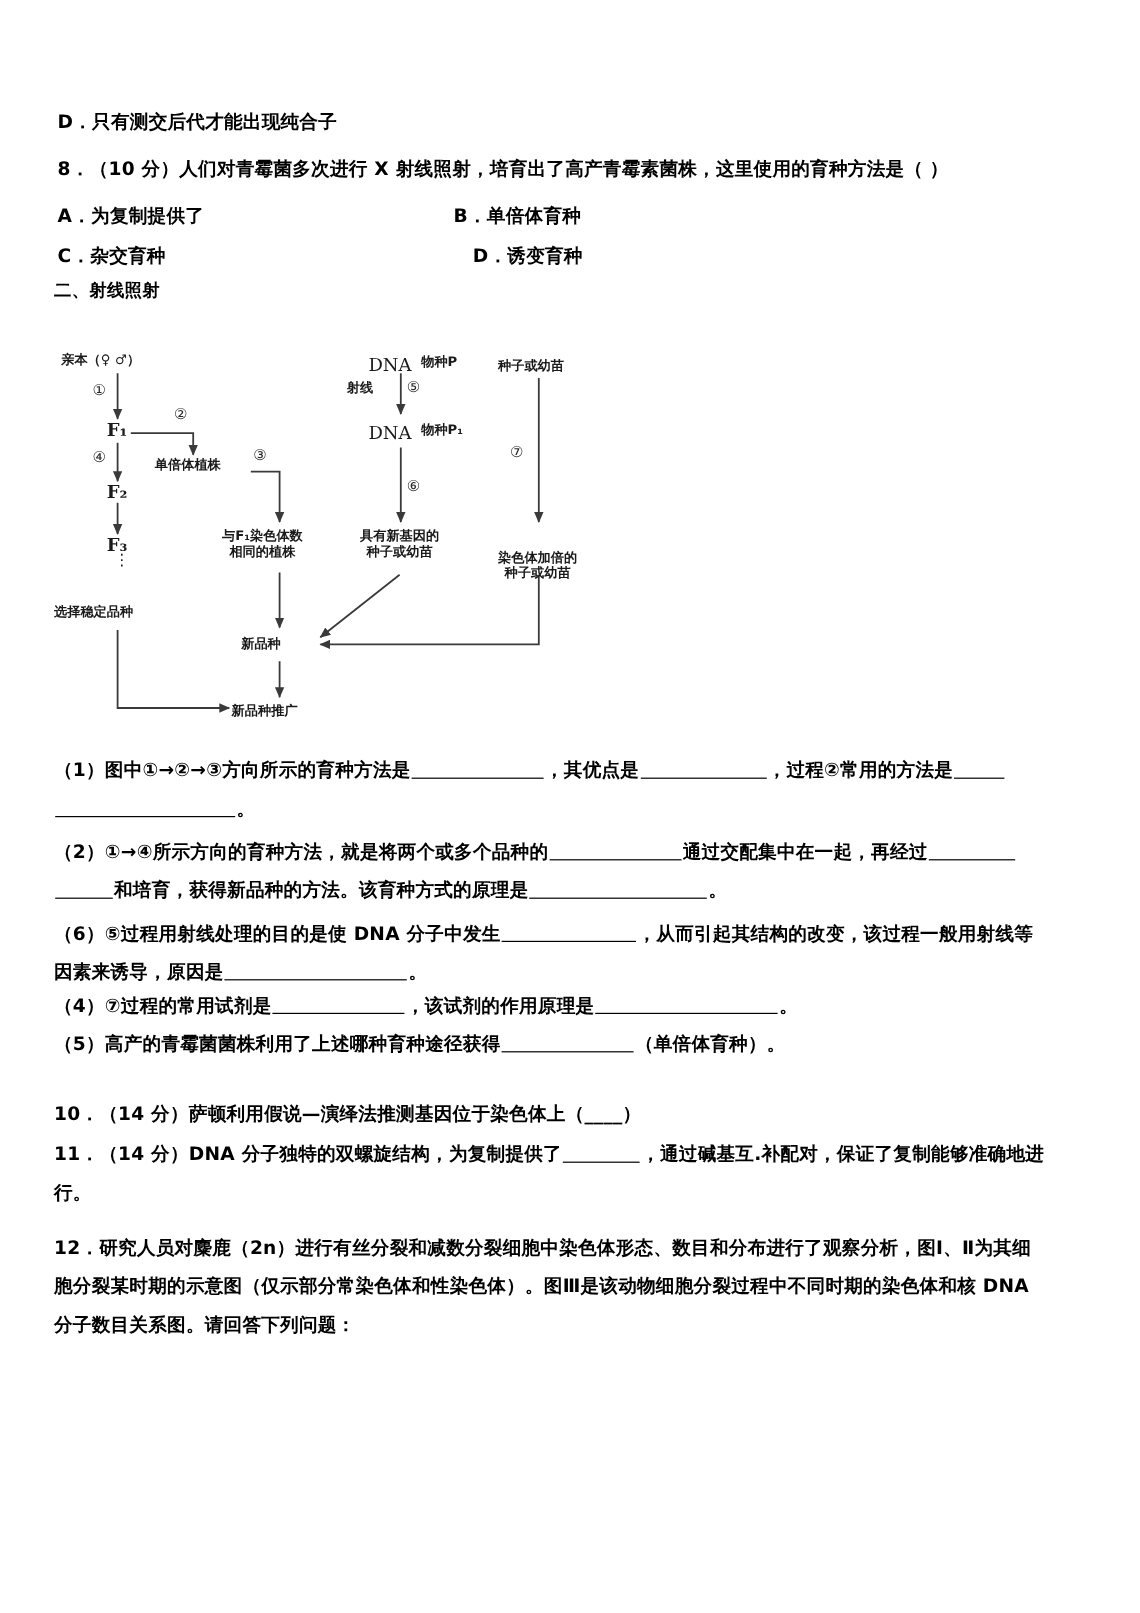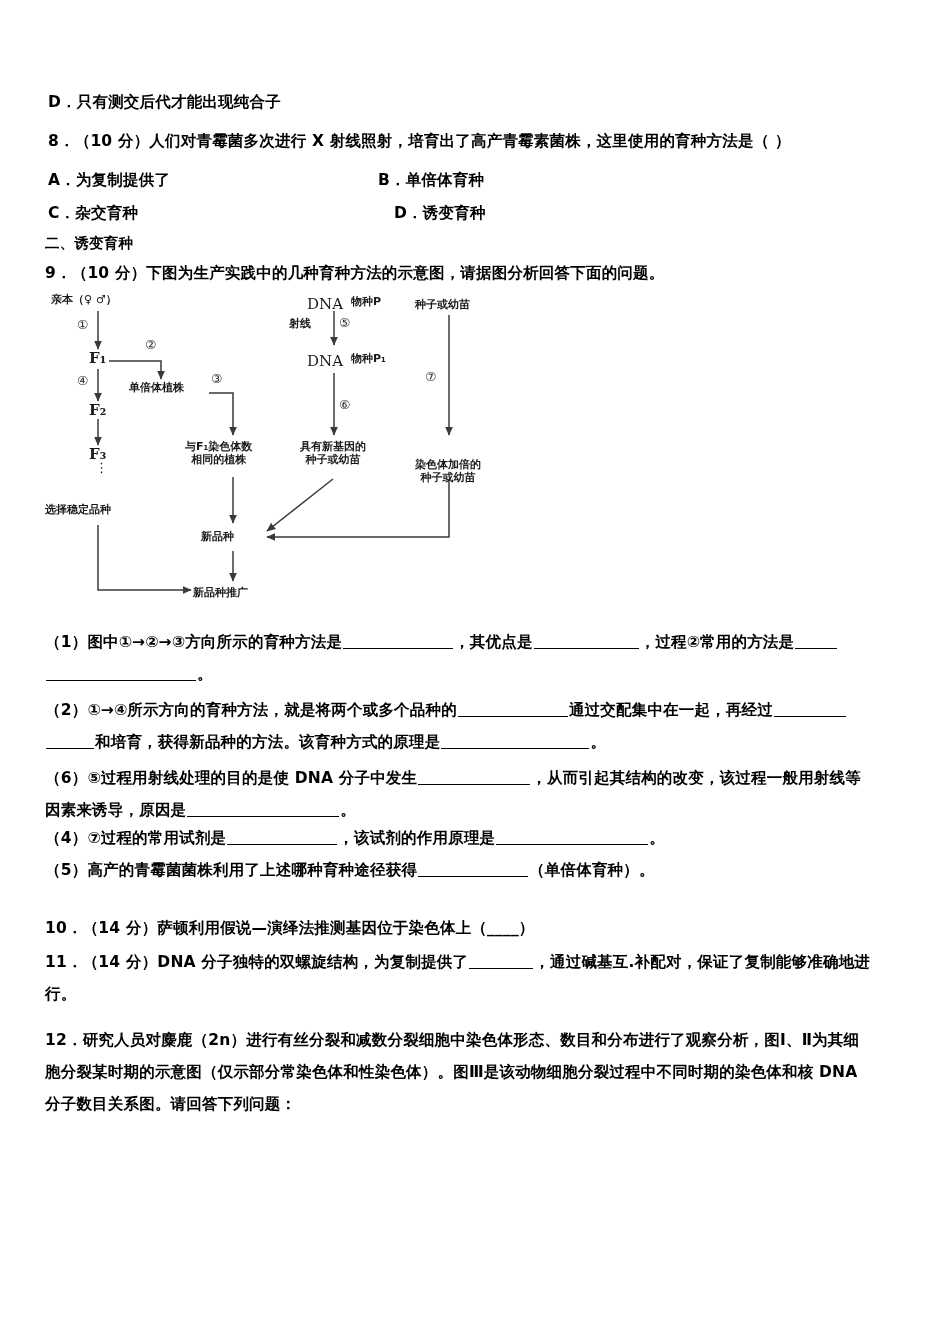--- a/index.html
+++ b/index.html
@@ -94,23 +94,22 @@
   <div class="line bold" style="left:378px; top:170px;">
     <span>B．</span><span>单倍体育种</span>
   </div>
   <div class="line bold" style="left:48px; top:203px;">
     <span>C．</span><span>杂交育种</span>
   </div>
   <div class="line bold" style="left:378px; top:203px;margin-left:16px;">
     <span>D．</span><span>诱变育种</span>
   </div>
 
-  <div class="line bold" style="left:45px; top:233px; font-size:14.5px;">二、诱变育种</div>
-
-  <div class="line bold" style="left:45px; top:263px;">9．（10 分）下图为生产实践中的几种育种方法的示意图，请据图分析回答下面的问题。</div>
+  <div class="line bold" style="left:45px; top:233px; font-size:14.5px;">二、射线照射</div>
+
 
   <div id="diagram">
     <svg width="520" height="315" viewBox="0 0 520 315">
       <defs>
         <marker id="ah" markerWidth="7" markerHeight="7" refX="5.5" refY="3" orient="auto" markerUnits="strokeWidth">
           <path d="M0,0.4 L6,3 L0,5.6 z" fill="#3a3a3a"></path>
         </marker>
       </defs>
       <g stroke="#3a3a3a" stroke-width="1.5" fill="none">
 

